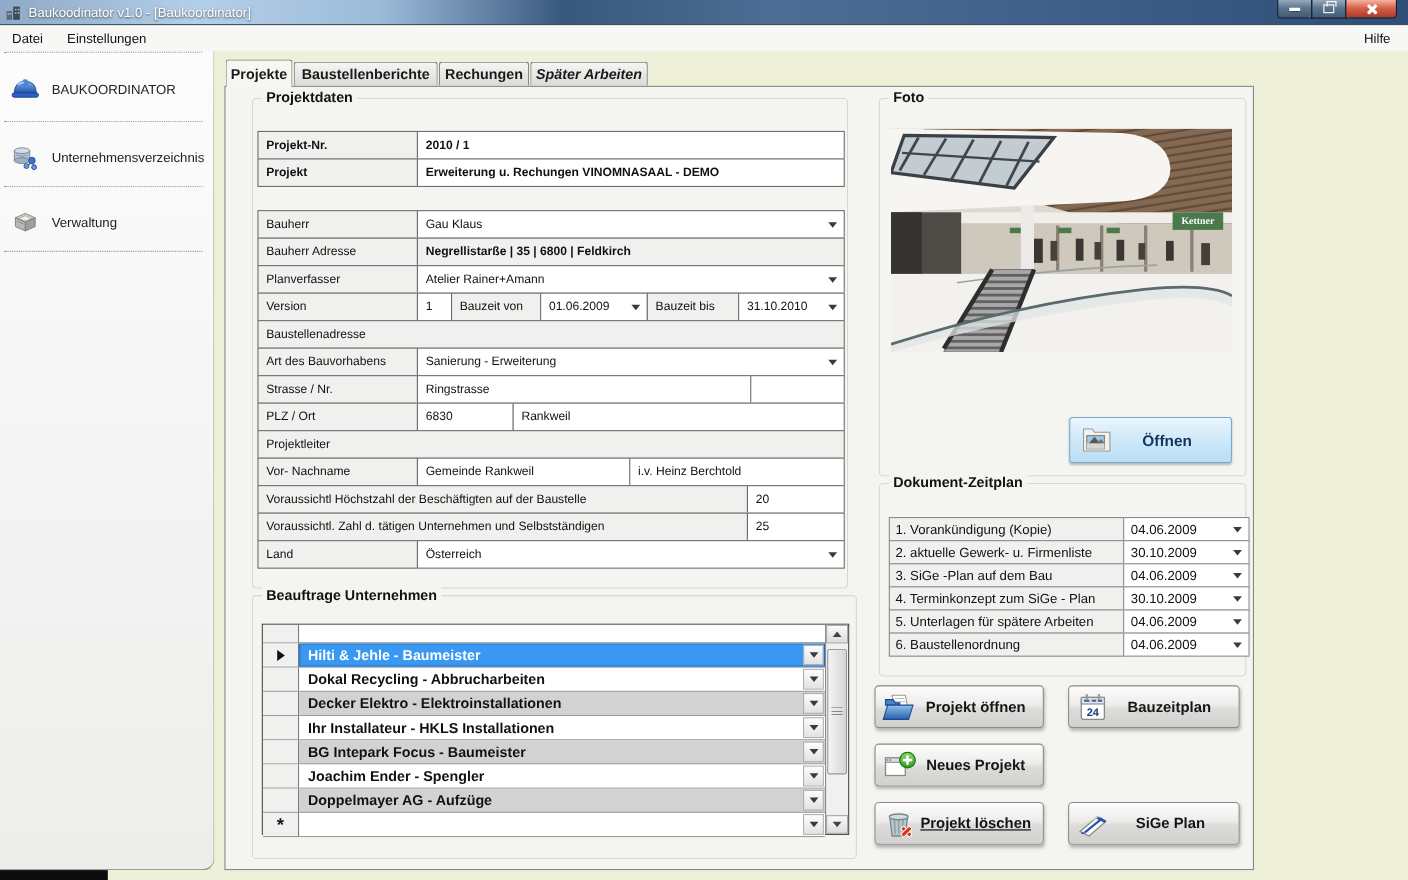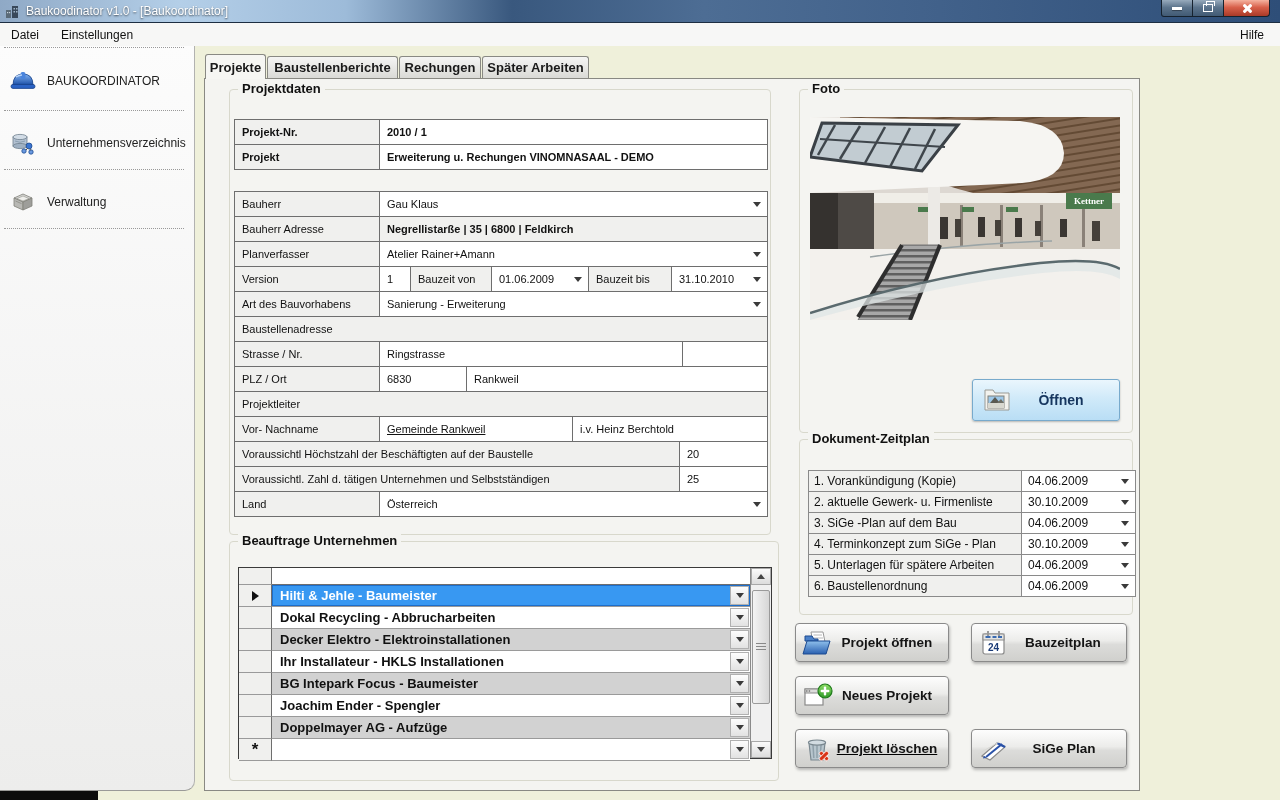--- a/index.html
+++ b/index.html
@@ -63,21 +63,21 @@
   .frow{display:flex;height:26px;margin-top:-1px;}
   .frow:first-child{margin-top:0;}
   .fc{box-sizing:border-box;border:1px solid #6e6e6e;background:#fff;display:flex;align-items:center;
       padding:0 7px;font-size:11px;color:#111;margin-left:-1px;position:relative;white-space:nowrap;overflow:hidden;}
   .fc:first-child{margin-left:0;}
   .fc.lbl{background:#f0f0ee;}
   .fc.bold{font-weight:bold;}
   .fc.combo{padding-right:20px;}
   .fx{flex:1;} .w146{width:146px;flex:none;} .w32{width:32px;flex:none;} .w82{width:82px;flex:none;}
   .w98{width:98px;flex:none;} .w84{width:84px;flex:none;} .w88{width:88px;flex:none;}
-  .w304{width:304px;flex:none;} .w194{width:194px;flex:none;text-decoration:underline;} .w446{width:446px;flex:none;}
+  .w304{width:304px;flex:none;} .w194{width:194px;flex:none;} .w446{width:446px;flex:none;}
   .dar{position:absolute;right:6px;top:50%;margin-top:-2px;width:0;height:0;
        border-left:4px solid transparent;border-right:4px solid transparent;border-top:5px solid #3a3a3a;}
 
   
   #grid{position:absolute;left:8px;top:25px;width:534px;height:192px;border:1px solid #3a3a3a;
         background:#fff;box-sizing:border-box;}
   #grows{position:absolute;left:0;top:0;right:21px;bottom:0;}
   .ghead{display:flex;height:17px;}
   .gsel{width:33px;flex:none;background:#f0f0ee;border-right:1px solid #6e6e6e;border-bottom:1px solid #9a9a9a;
         box-sizing:border-box;display:flex;align-items:center;justify-content:center;}
@@ -209,21 +209,21 @@
     </svg>
     <span>Verwaltung</span>
   </div>
   <div class="ssep" style="top:182px;"></div>
 </div>
 <div id="black-corner"></div>
 
 <div class="tab active" style="left:205px;width:61px;">Projekte</div>
 <div class="tab" style="left:267px;width:131px;">Baustellenberichte</div>
 <div class="tab" style="left:399px;width:82px;">Rechungen</div>
-<div class="tab" style="left:482px;width:107px;">Später Arbeiten</div>
+<div class="tab" style="left:482px;width:107px;font-style:italic;">Später Arbeiten</div>
 
 <div id="tabpage">
 
   <div id="grp-projektdaten" class="group">
     <div class="glabel">Projektdaten</div>
 
     <div id="ftable1" class="ftable">
       <div class="frow">
         <div class="fc lbl bold w146">Projekt-Nr.</div>
         <div class="fc bold fx">2010 / 1</div>
@@ -261,28 +261,28 @@
             <span>01.06.2009</span>
             <i class="dar"></i>
           </div>
         <div class="fc lbl w84">Bauzeit bis</div>
         <div class="fc combo fx">
             <span>31.10.2010</span>
             <i class="dar"></i>
           </div>
       </div>
       <div class="frow">
+        <div class="fc lbl fx">Baustellenadresse</div>
+      </div>
+      <div class="frow">
         <div class="fc lbl w146">Art des Bauvorhabens</div>
         <div class="fc combo fx">
             <span>Sanierung - Erweiterung</span>
             <i class="dar"></i>
           </div>
-      </div>
-      <div class="frow">
-        <div class="fc lbl fx">Baustellenadresse</div>
       </div>
       <div class="frow">
         <div class="fc lbl w146">Strasse / Nr.</div>
         <div class="fc w304">Ringstrasse</div>
         <div class="fc fx"></div>
       </div>
       <div class="frow">
         <div class="fc lbl w146">PLZ / Ort</div>
         <div class="fc w88">6830</div>
         <div class="fc fx">Rankweil</div>

